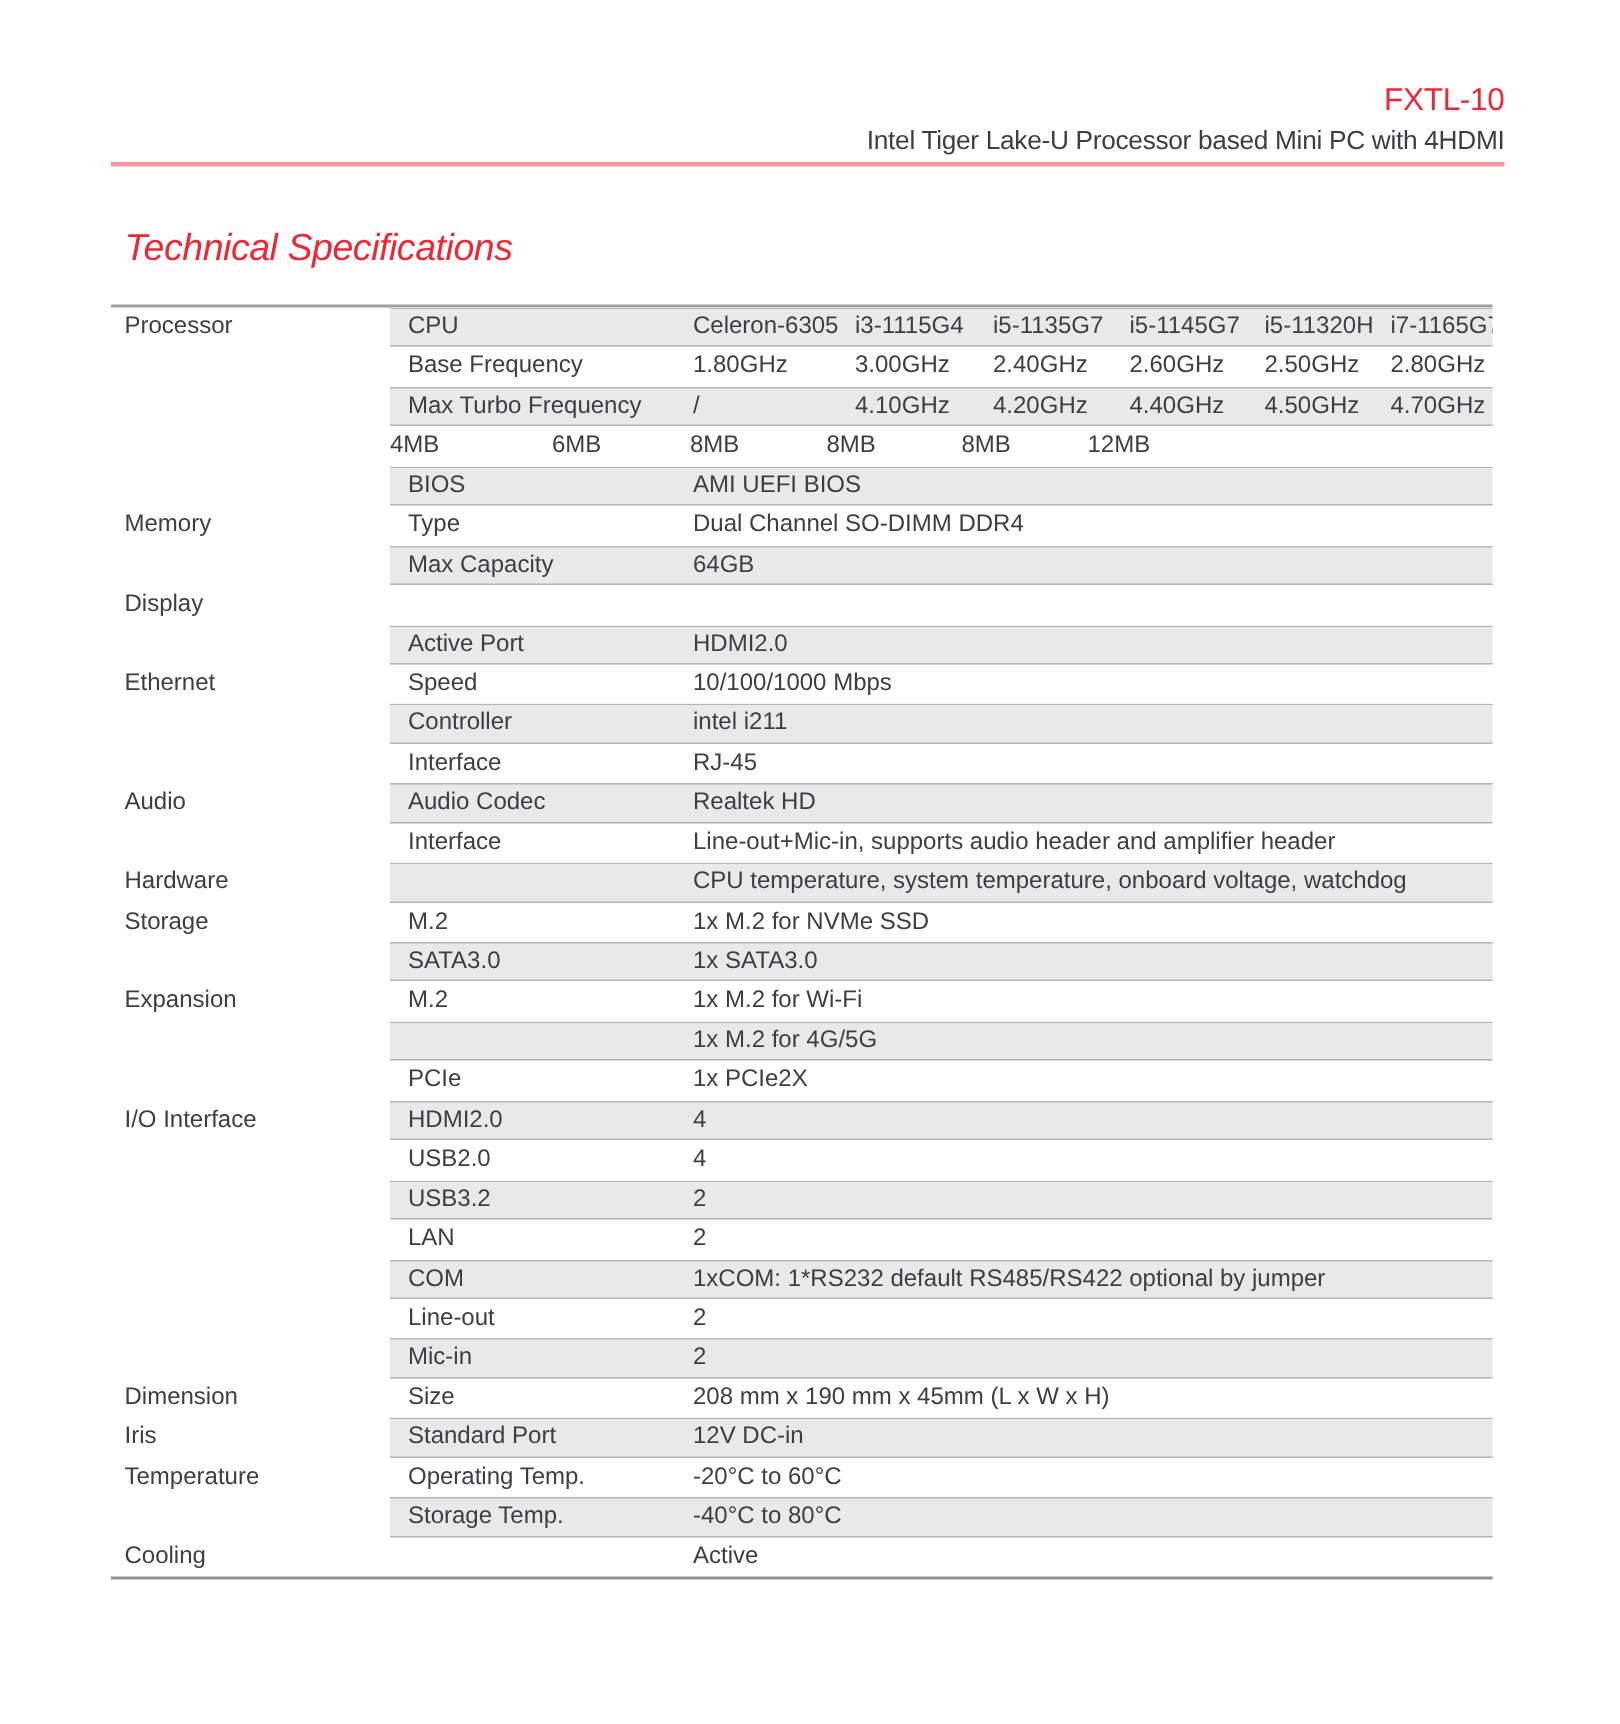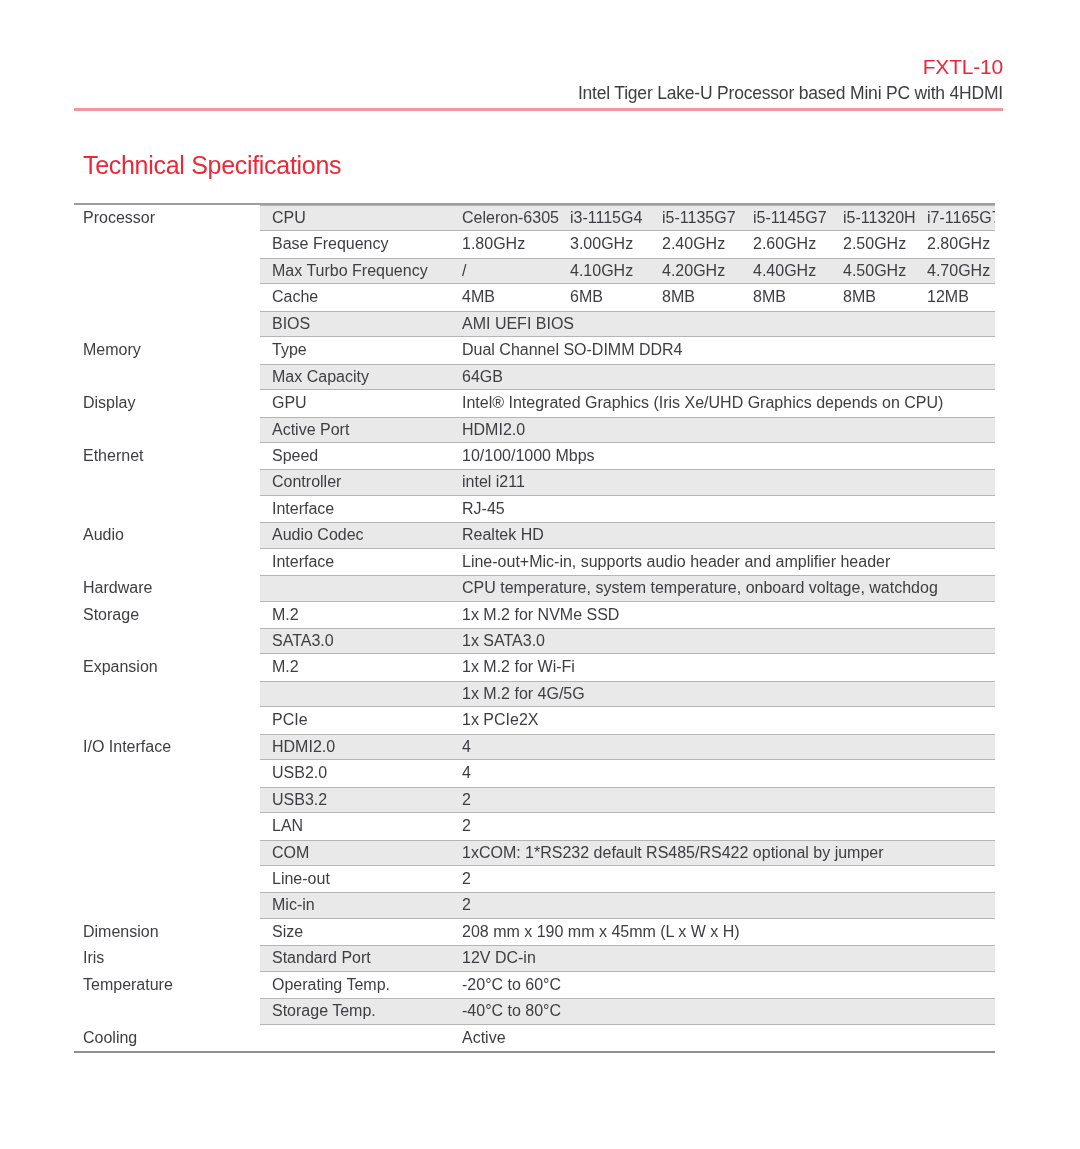--- a/index.html
+++ b/index.html
@@ -38,20 +38,21 @@
     line-height: 26px;
     letter-spacing: -0.2px;
   }
   .section-title {
     color: var(--accent, #ee2737);
     font-size: 25px;
     line-height: 28px;
     letter-spacing: -0.3px;
     margin: 40px 0 24px 9px;
     font-weight: normal;
+    font-style: italic;
   }
   .spec-table {
     width: 921px;
     border-top: 2px solid var(--border_top, #9d9d9d);
     border-bottom: 2px solid var(--border_bottom, #8f8f8f);
   }
   .row {
     display: flex;
     height: 26.45px;
     line-height: 26.45px;
@@ -135,21 +136,20 @@
             <div class="cpu-col c1">4.10GHz</div>
             <div class="cpu-col c2">4.20GHz</div>
             <div class="cpu-col c3">4.40GHz</div>
             <div class="cpu-col c4">4.50GHz</div>
             <div class="cpu-col c5">4.70GHz</div>
           </div>
         </div>
         <div class="row">
           <div class="cat-cell"></div>
           <div class="val-area">
-            <div class="sub-label">Cache</div>
             <div class="cpu-col c0">4MB</div>
             <div class="cpu-col c1">6MB</div>
             <div class="cpu-col c2">8MB</div>
             <div class="cpu-col c3">8MB</div>
             <div class="cpu-col c4">8MB</div>
             <div class="cpu-col c5">12MB</div>
           </div>
         </div>
         <div class="row shaded">
           <div class="cat-cell"></div>
@@ -167,24 +167,20 @@
         </div>
         <div class="row shaded">
           <div class="cat-cell"></div>
           <div class="val-area">
             <div class="sub-label">Max Capacity</div>
             <div class="val-cell">64GB</div>
           </div>
         </div>
         <div class="row">
           <div class="cat-cell">Display</div>
-          <div class="val-area">
-            <div class="sub-label">GPU</div>
-            <div class="val-cell">Intel® Integrated Graphics (Iris Xe/UHD Graphics depends on CPU)</div>
-          </div>
         </div>
         <div class="row shaded">
           <div class="cat-cell"></div>
           <div class="val-area">
             <div class="sub-label">Active Port</div>
             <div class="val-cell">HDMI2.0</div>
           </div>
         </div>
         <div class="row">
           <div class="cat-cell">Ethernet</div>

